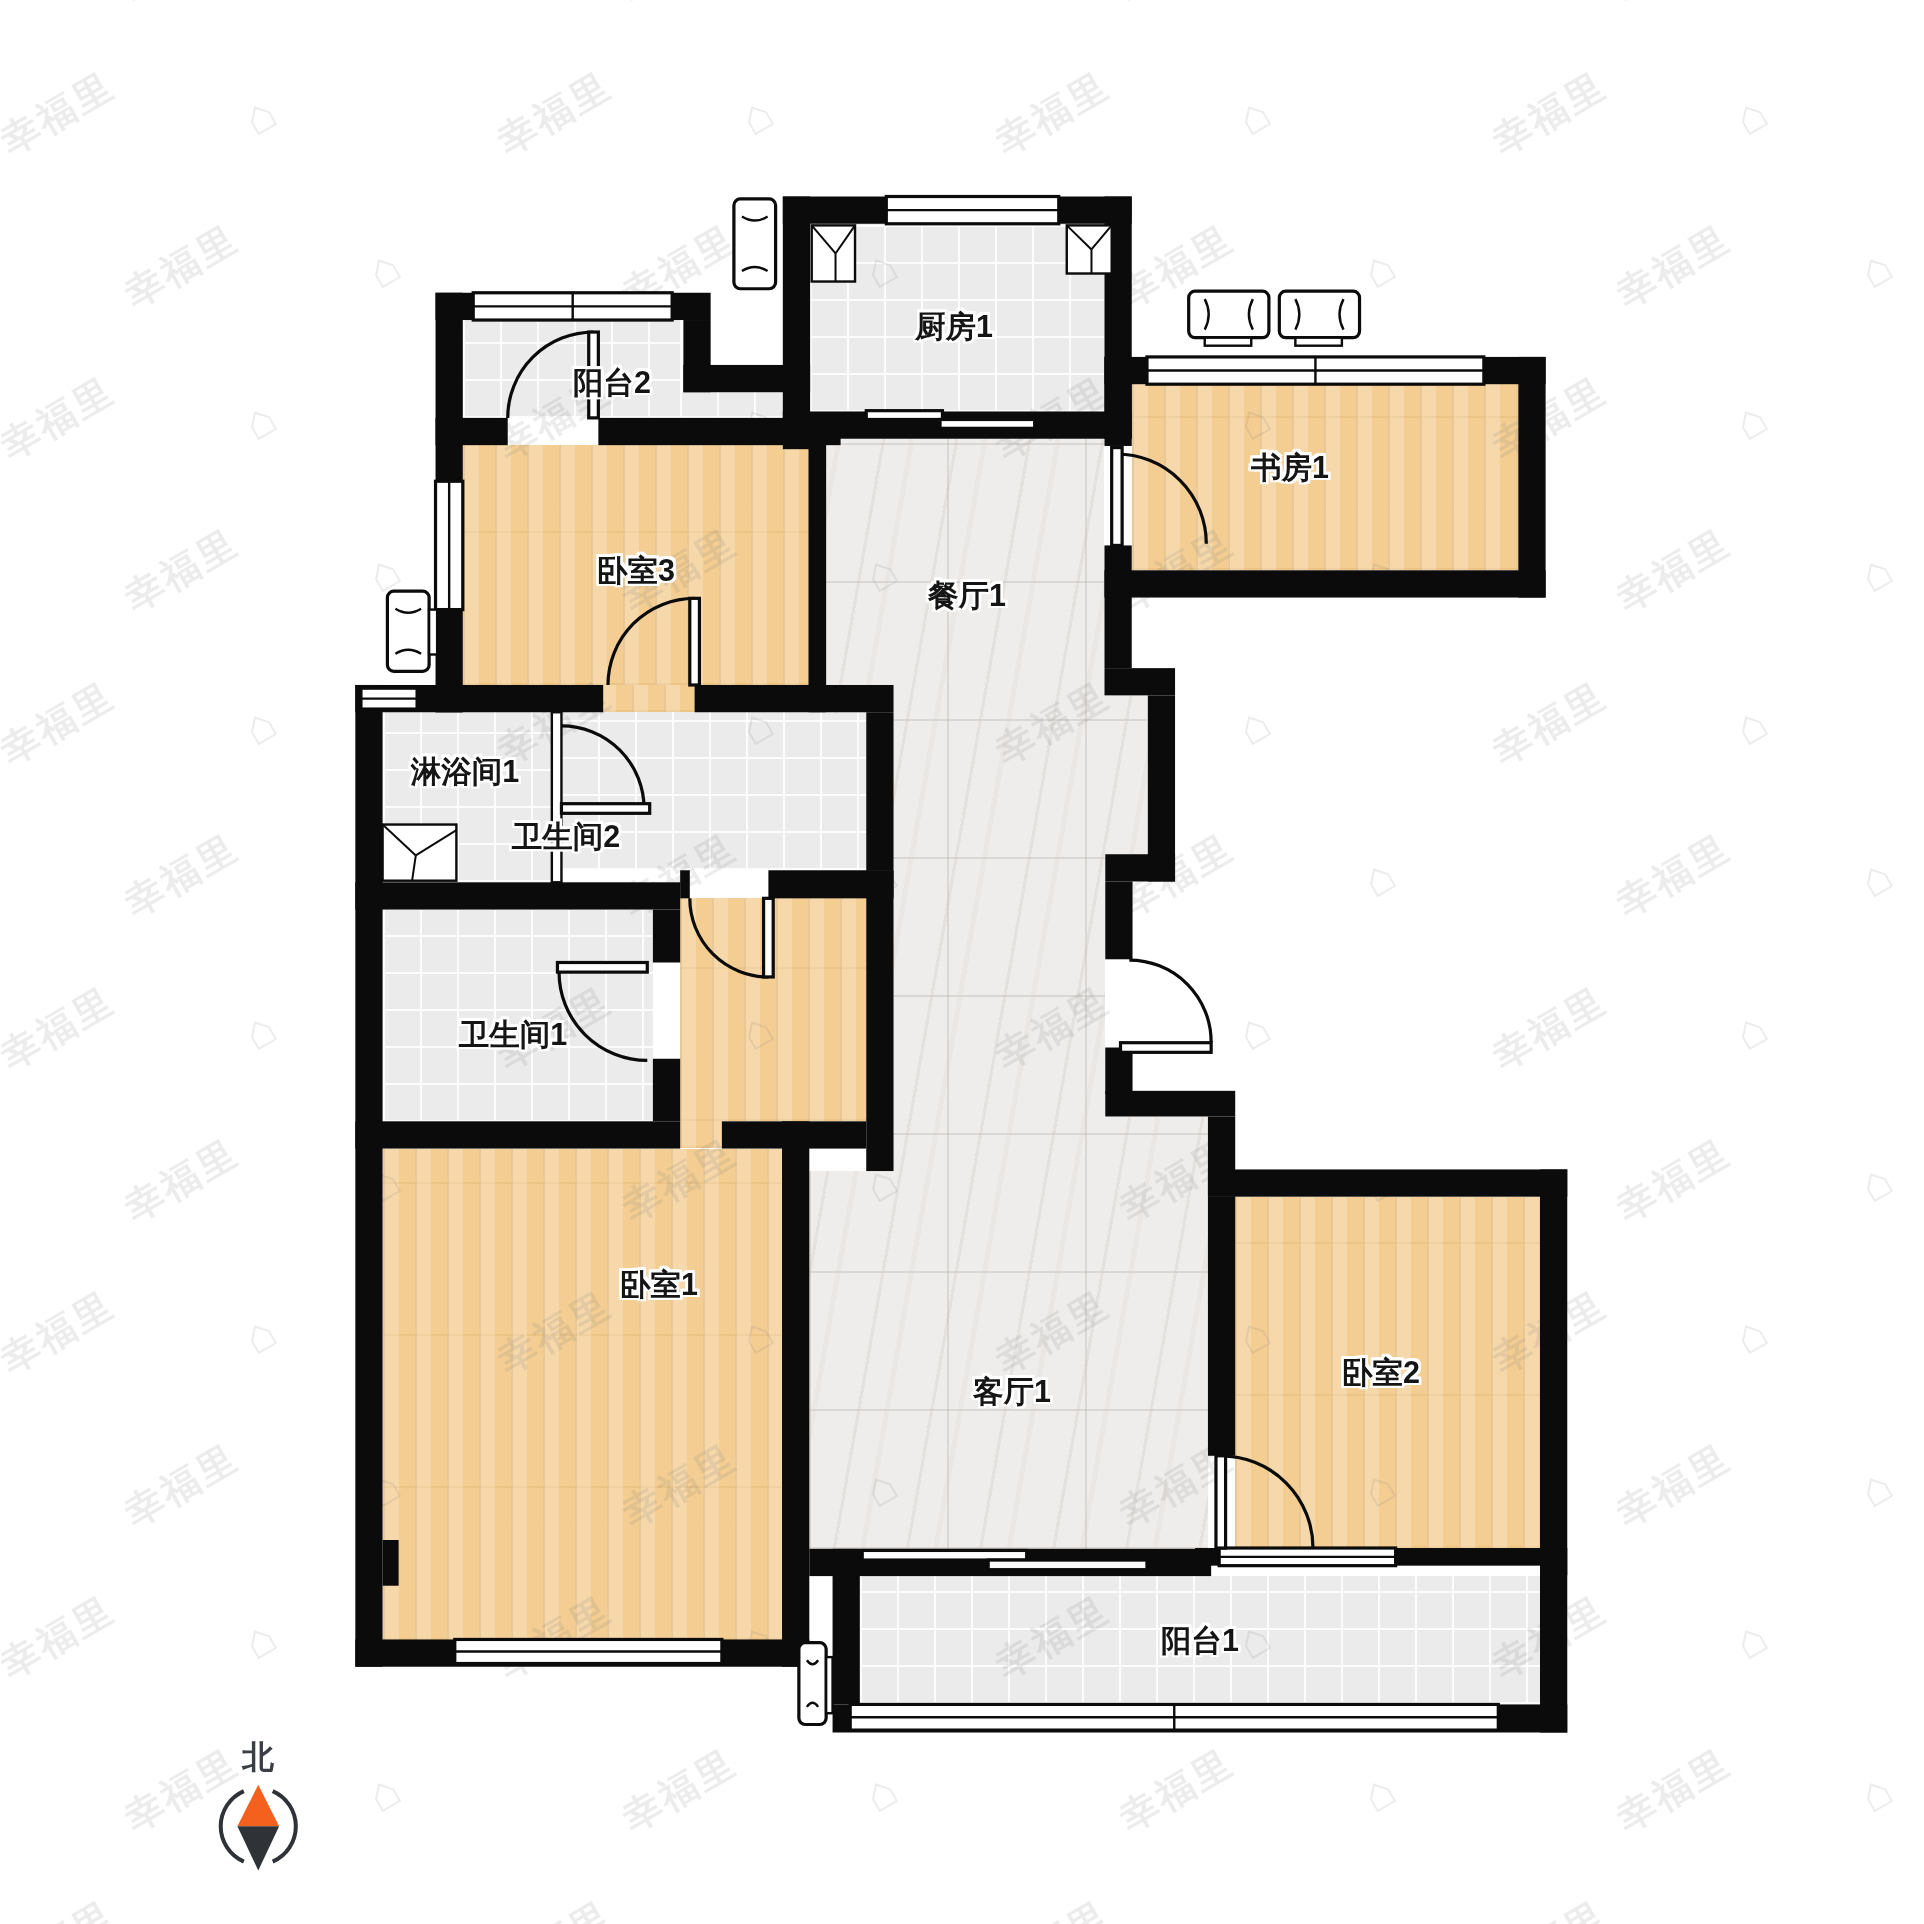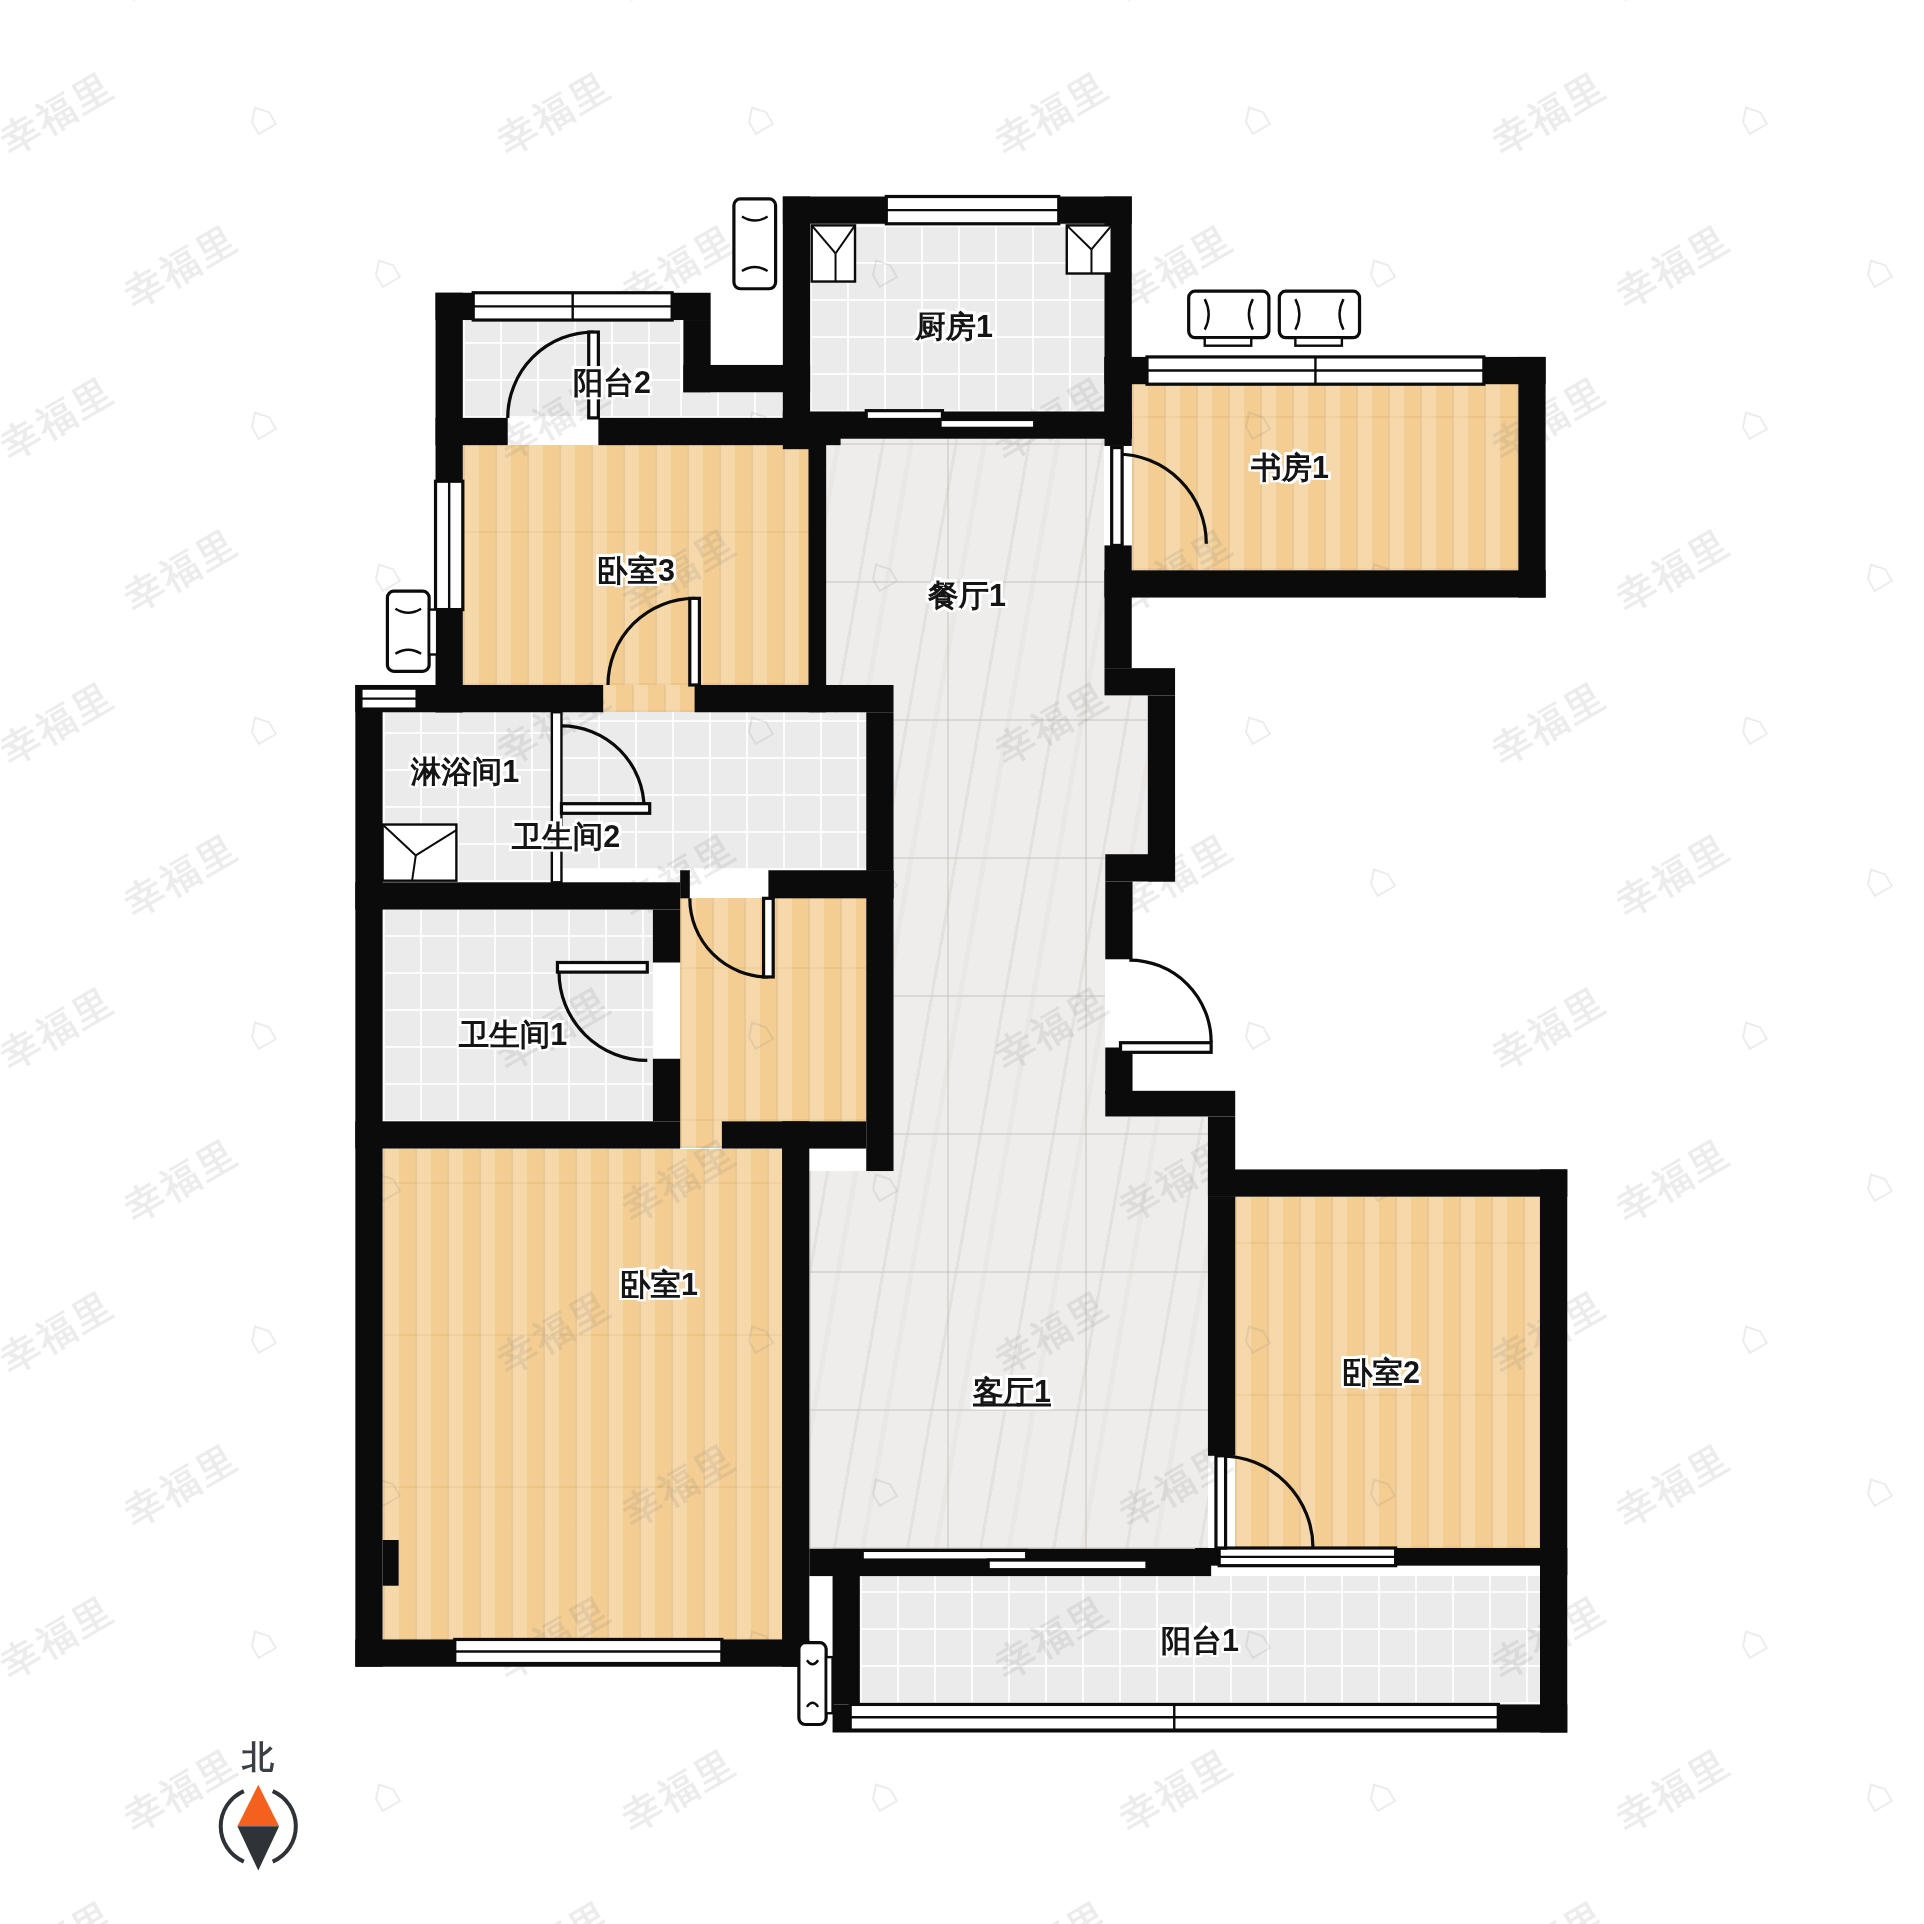--- a/index.html
+++ b/index.html
@@ -299,19 +299,19 @@
   <div id="labels">
       <div class="room-label" style="left: 954px; top: 327px;">厨房1</div>
       <div class="room-label" style="left: 612px; top: 383px;">阳台2</div>
       <div class="room-label" style="left: 1290px; top: 468px;">书房1</div>
       <div class="room-label" style="left: 636px; top: 571px;">卧室3</div>
       <div class="room-label" style="left: 967px; top: 582px; margin-top: 14px;">餐厅1</div>
       <div class="room-label" style="left: 465px; top: 772px;">淋浴间1</div>
       <div class="room-label" style="left: 566px; top: 837px;">卫生间2</div>
       <div class="room-label" style="left: 513px; top: 1035px;">卫生间1</div>
       <div class="room-label" style="left: 631px; top: 1285px; margin-left: 28px;">卧室1</div>
-      <div class="room-label" style="left: 1012px; top: 1392px; text-decoration: underline;">客厅1</div>
+      <div class="room-label" style="left: 1012px; top: 1392px;">客厅1</div>
       <div class="room-label" style="left: 1381px; top: 1373px;">卧室2</div>
       <div class="room-label" style="left: 1200px; top: 1641px;">阳台1</div>
       <div class="north-label" style="left: 258px; top: 1758px;">北</div>
     </div>
 </div>
 
 
 </body></html>

